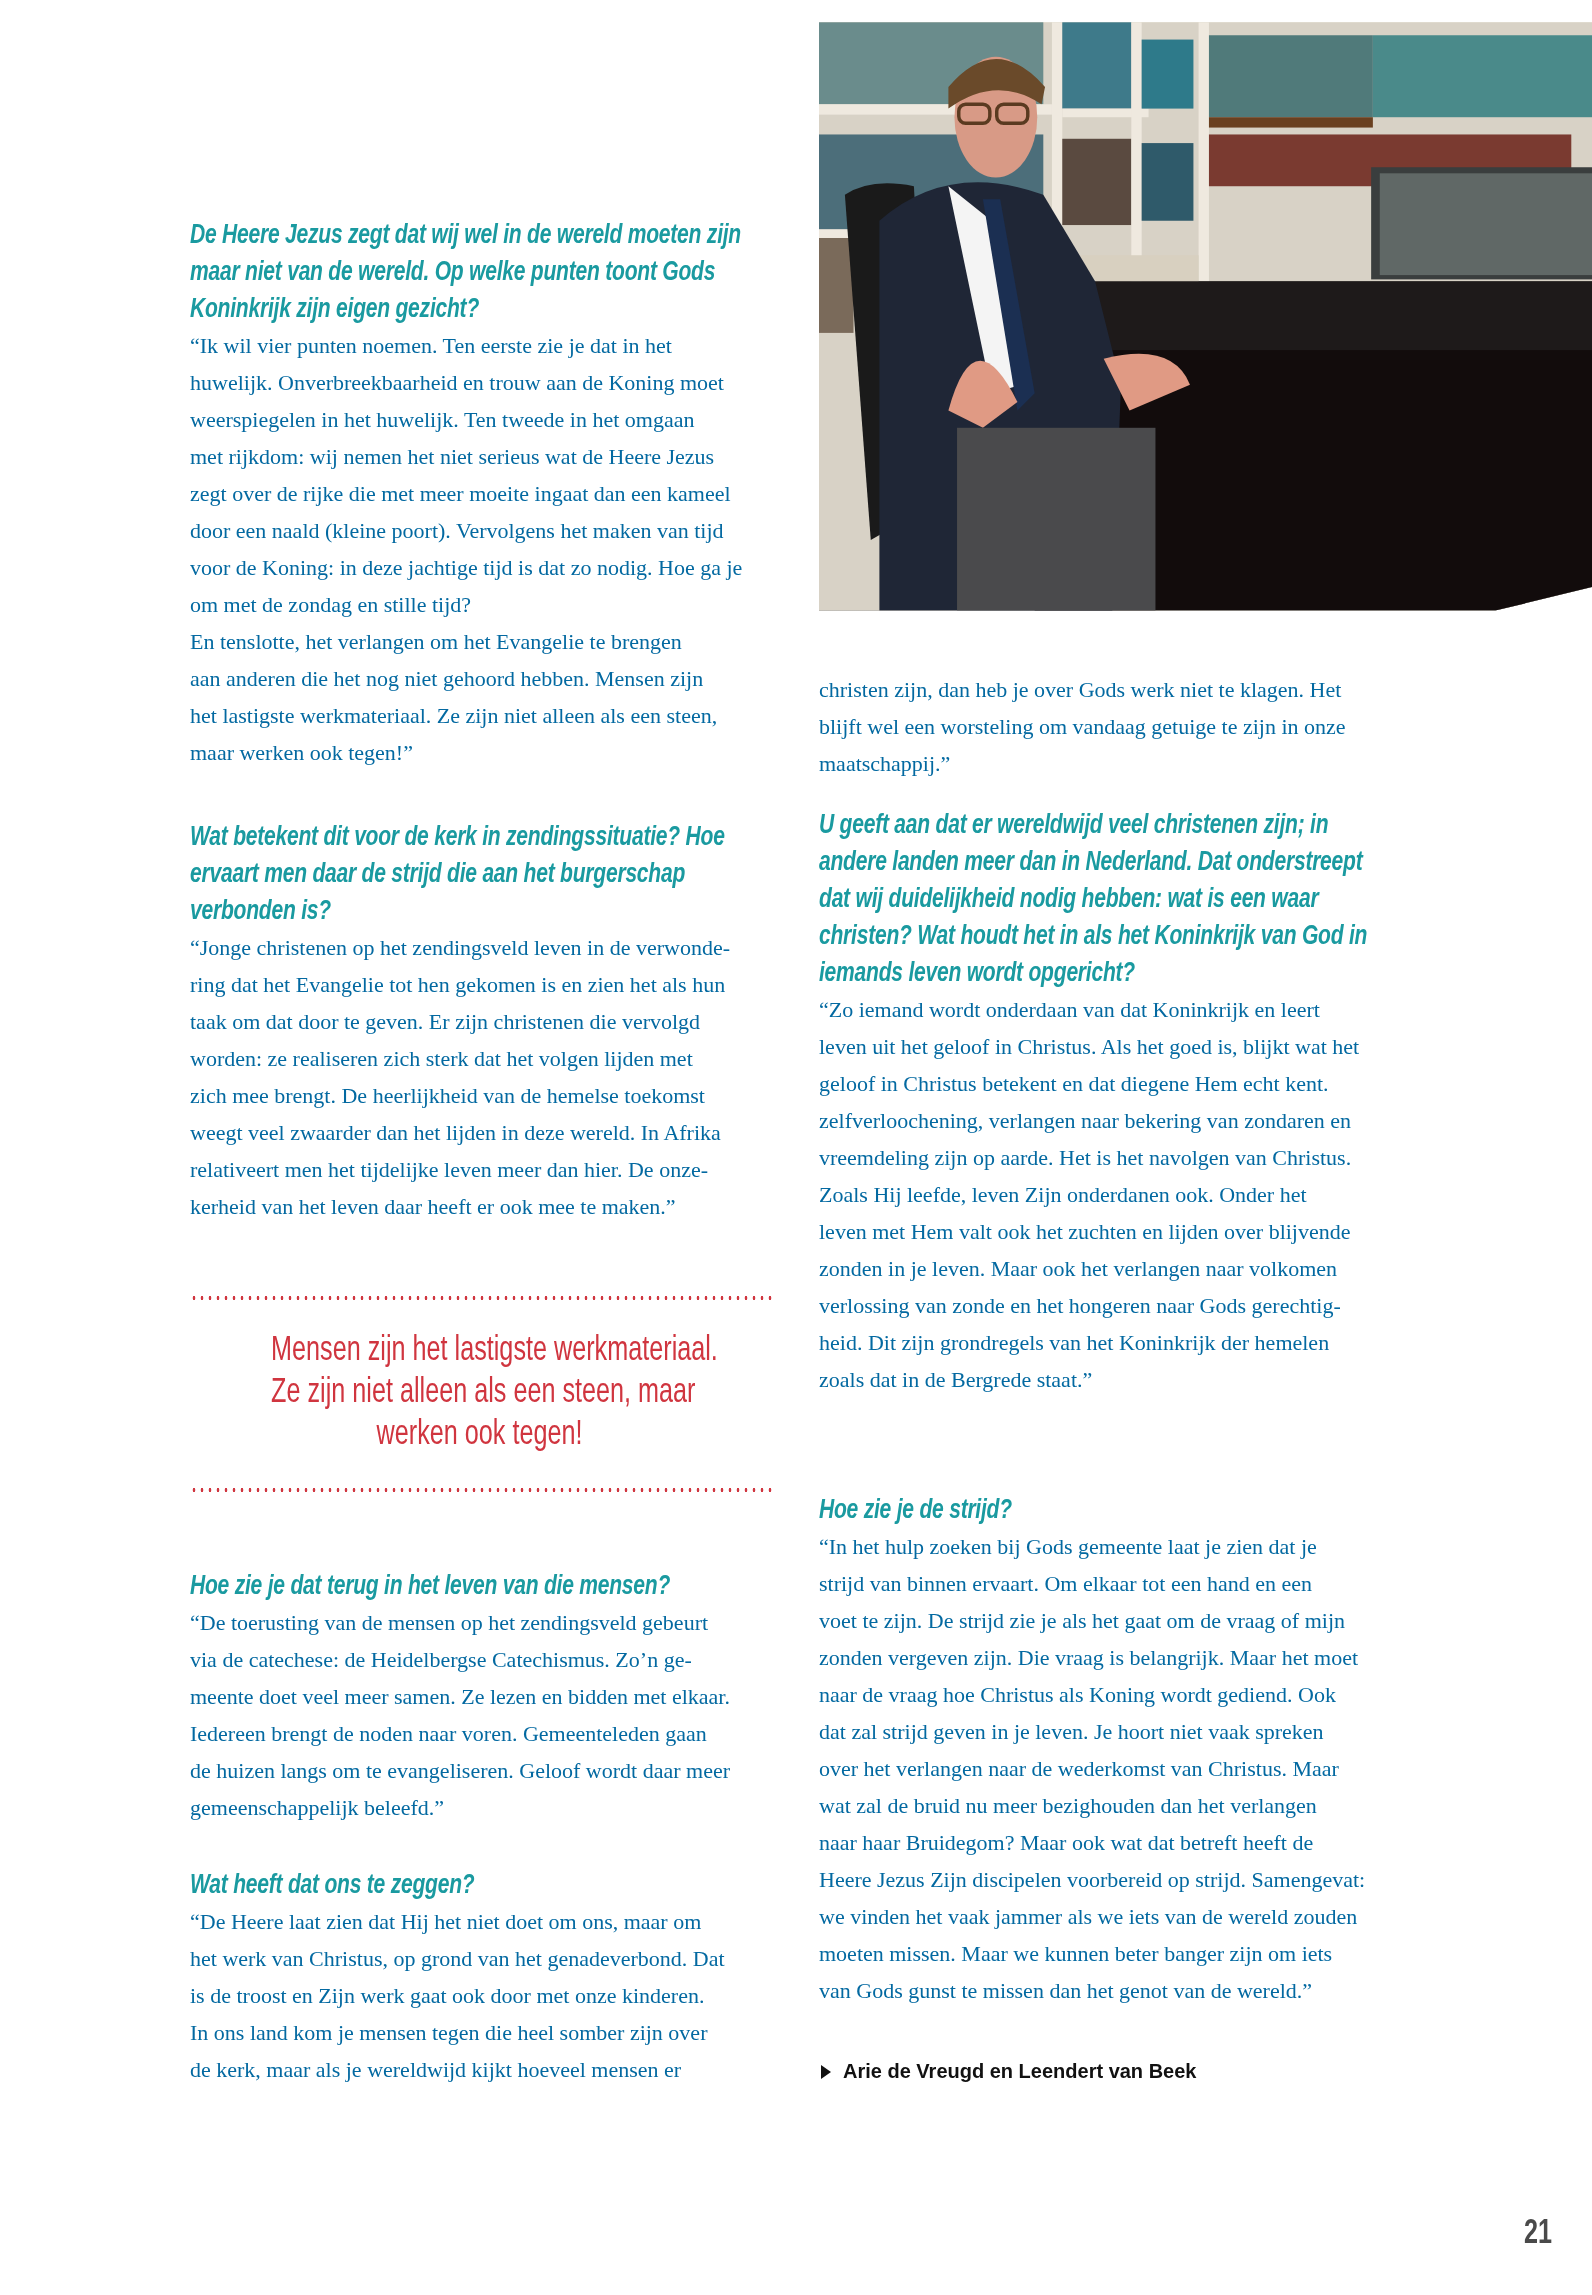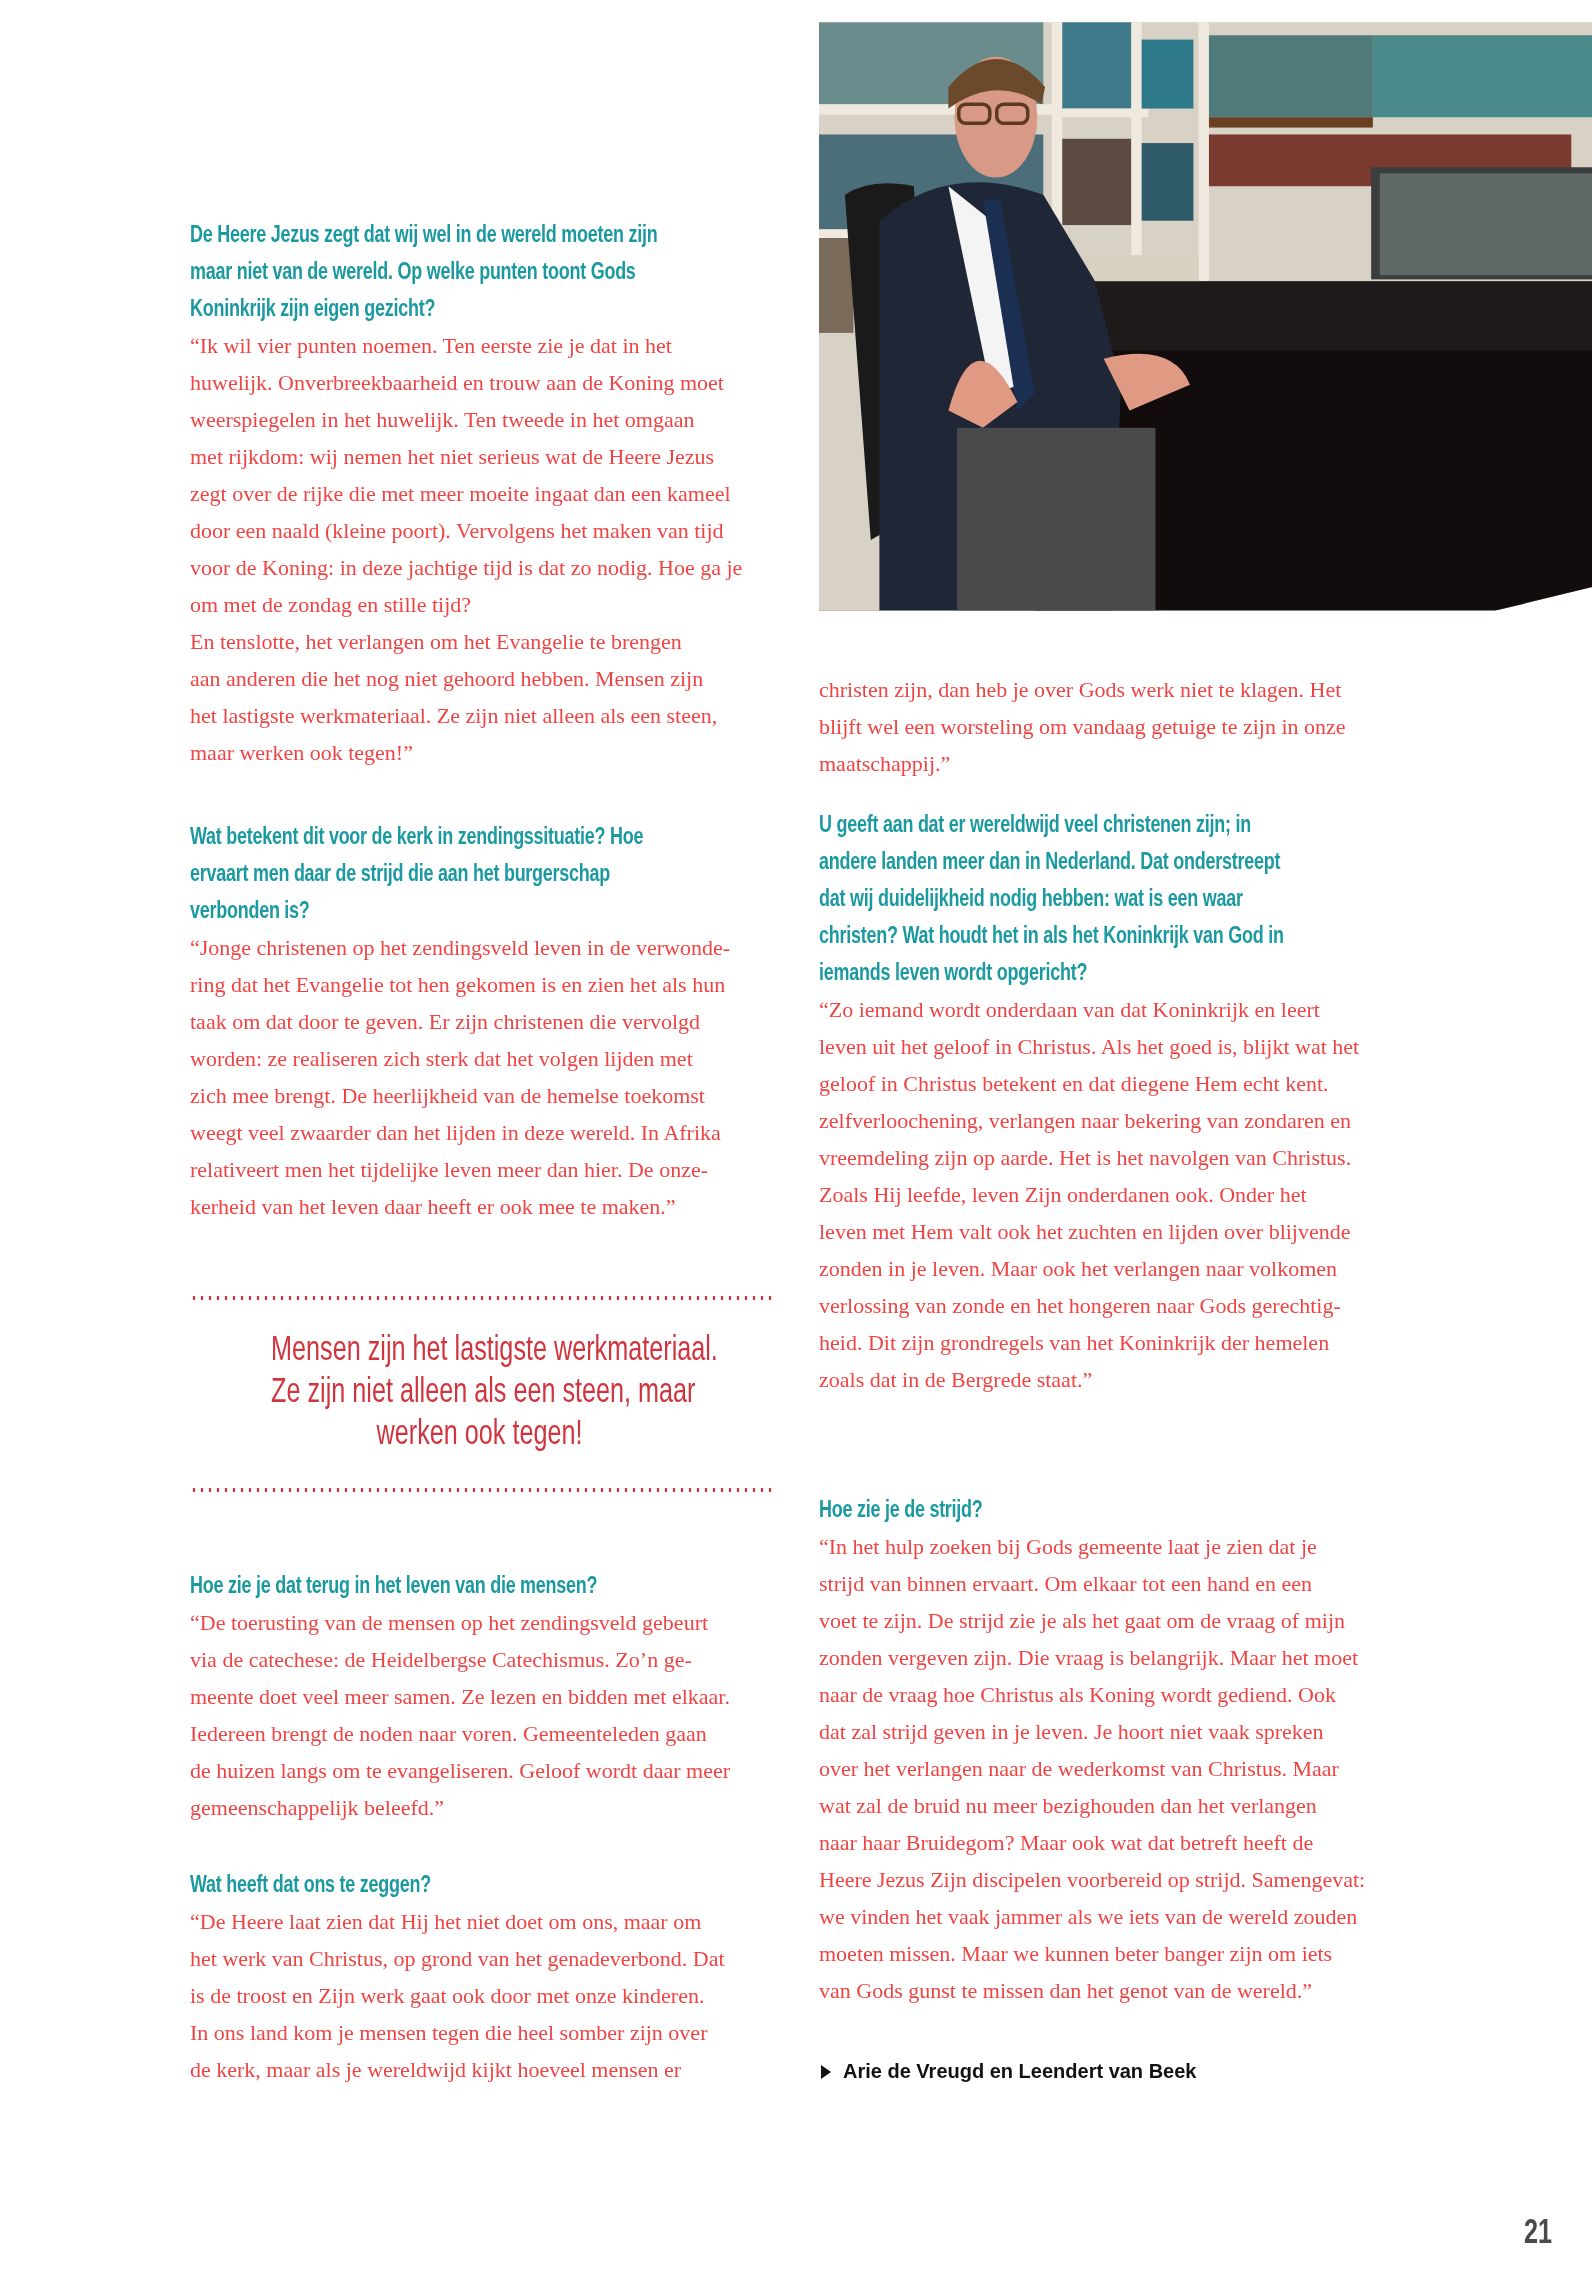--- a/index.html
+++ b/index.html
@@ -1,27 +1,28 @@
 <!DOCTYPE html>
 <html style="font-size:14px"><head>
 <meta charset="utf-8">
 <style>
   html, body { margin:0; padding:0; background:#ffffff; }
   body { width:1592px; height:2295px; position:relative; overflow:hidden; }
   .col { position:absolute; }
   .h {
     font-family:"Liberation Sans Narrow","Liberation Sans",sans-serif;
-    font-weight:bold; color:#1a9aa0; font-size:23px; line-height:37px;
+    font-weight:bold; color:#1a9aa0; font-size:27px; line-height:37px;
     transform-origin:left top; letter-spacing:-0.3px;
     margin:0;
+    font-style:italic;
   }
   .h span { display:block; white-space:nowrap; transform:scaleX(0.78); transform-origin:left center; }
   .p {
     font-family:"Liberation Serif","DejaVu Serif",serif; font-size:22px; line-height:37px;
-    color:#ef4444; margin:0;
+    color:#0369a1; margin:0;
   }
   .p span { display:block; white-space:nowrap; }
   .quote-box { position:absolute; left:190px; top:1296px; width:583px; height:195px; }
   .dots { position:absolute; left:0; right:0; height:3.5px;
     background-image:radial-gradient(circle, #d0353f 1.4px, transparent 1.6px);
     background-size:8px 3.5px; background-repeat:repeat-x; }
   .quote-text { position:absolute; left:0; right:4px; top:31px; text-align:center;
     font-family:"Liberation Sans Narrow","Liberation Sans",sans-serif; color:#d0353f; font-size:35px; line-height:42px; }
   .quote-text span { display:block; white-space:nowrap; transform:scaleX(0.72); }
   .photo { position:absolute; left:819px; top:21.6px; width:773px; height:589px; overflow:hidden;

